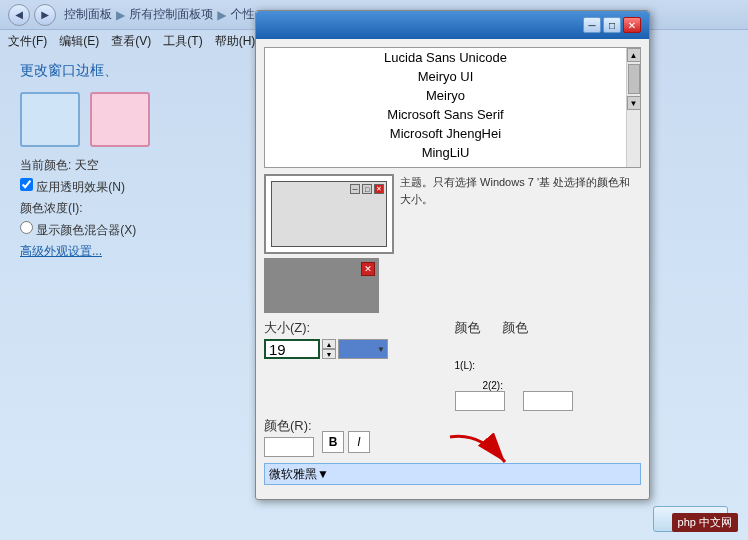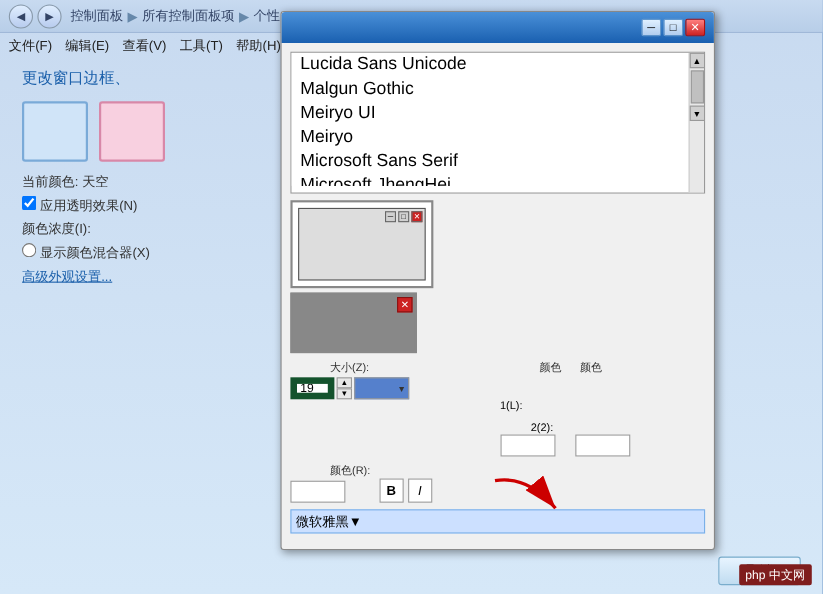--- a/index.html
+++ b/index.html
@@ -168,23 +168,24 @@
     .font-list-container {
       flex: 1;
       border: 1px solid #999;
       background: white;
       overflow-y: auto;
       margin-bottom: 6px;
     }
 
     .font-list-item {
       padding: 2px 8px;
-      font-size: 16px;
+      font-size: 13px;
       cursor: pointer;
       white-space: nowrap;
+      text-align: center;
     }
 
     
     .preview-section {
       display: flex;
       gap: 6px;
       margin-bottom: 6px;
     }
 
     .preview-box {
@@ -224,37 +225,36 @@
 
     
     .size-color-grid {
       display: grid;
       grid-template-columns: 1fr 1fr;
       gap: 4px;
       margin-bottom: 6px;
     }
 
     .size-color-label {
-      font-size: 10px;
+      font-size: 13px;
       color: #333;
       margin-bottom: 2px;
-      margin-left: 36px;
     }
 
     .size-input-row {
       display: flex;
       align-items: center;
       gap: 2px;
     }
 
     .size-input {
-      width: 40px;
+      width: 56px;
       height: 20px;
-      border: 6px solid #14532d;
-      font-size: 11px;
+      border: 2px solid #14532d;
+      font-size: 15px;
       padding: 0 3px;
     }
 
     .spin-btn {
       width: 14px;
       height: 10px;
       border: 1px solid #999;
       background: #e8e8e8;
       font-size: 7px;
       cursor: pointer;
@@ -449,21 +449,20 @@
       <button class="dialog-ctrl-btn">□</button>
       <button class="dialog-ctrl-btn dialog-close-btn">✕</button>
     </div>
   </div>
   <div class="dialog-body">
 
     <div style="display:flex; flex:1; border:1px solid #999; background:white; margin-bottom:6px; overflow:hidden;">
       <div class="font-list-container" style="flex:1; overflow-y:hidden; border:none;">
 
       <div class="font-list-item">Lucida Sans Unicode</div>
-          <div class="font-list-item">Malgun Gothic</div>
           <div class="font-list-item">Meiryo UI</div>
           <div class="font-list-item">Meiryo</div>
           <div class="font-list-item">Microsoft Sans Serif</div>
           <div class="font-list-item">Microsoft JhengHei</div>
           <div class="font-list-item">MingLiU</div>
           <div class="font-list-item">MingLiU_HKSCS</div>
         </div>
       <div class="scrollbar">
         <div class="scroll-arrow">▲</div>
         <div class="scroll-thumb"></div>
@@ -481,20 +480,22 @@
               <div style="width:10px;height:10px;border:1px solid #666;background:#cc2222;color:white;font-size:7px;display:flex;align-items:center;justify-content:center;">✕</div>
             </div>
           </div>
         </div>
         <div style="margin-top:4px; position:relative;">
           <div class="preview-box" style="width:115px; height:55px; background:#888;">
             <div class="dialog-close-x">✕</div>
           </div>
         </div>
       </div>
+      <div class="right-info">主题。只有选择 Windows 7 '基
+处选择的颜色和大小。</div>
     </div>
 
     <div class="size-color-grid">
       <div>
         <div class="size-color-label">大小(Z):</div>
         <div class="size-input-row">
           <input class="size-input" type="text" value="19" style="">
           <div style="display:flex;flex-direction:column;">
             <div class="spin-btn">▲</div>
             <div class="spin-btn">▼</div>

